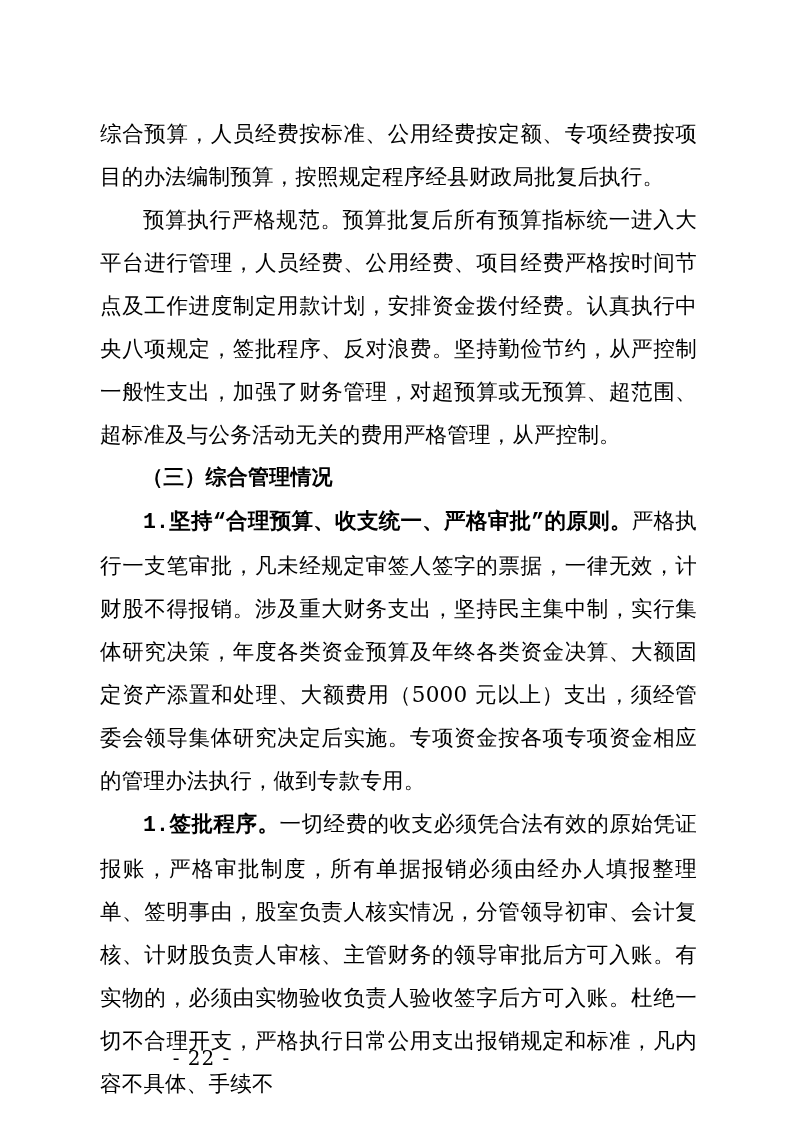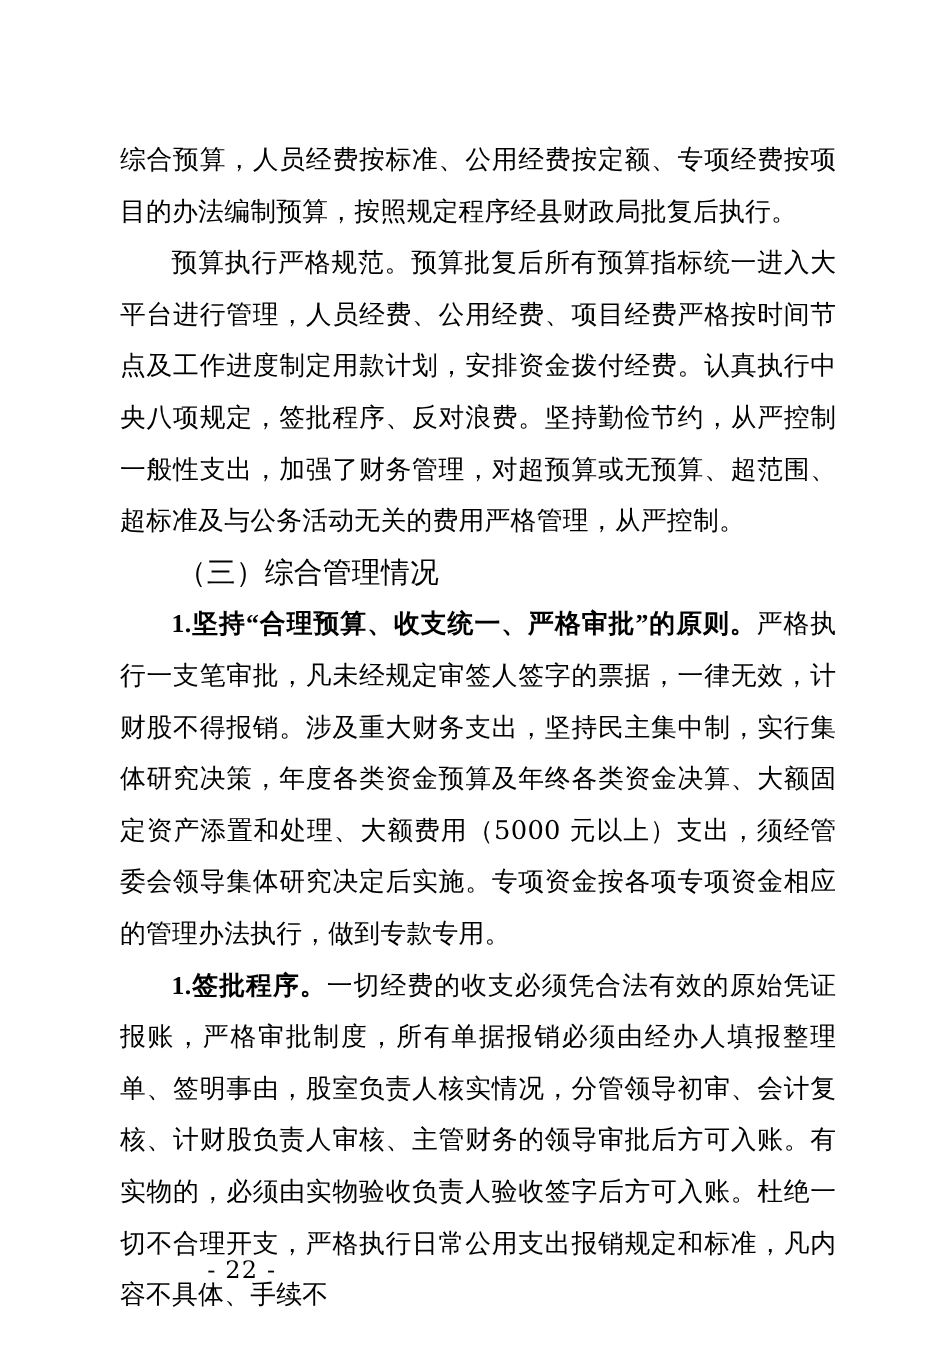--- a/index.html
+++ b/index.html
@@ -32,28 +32,28 @@
     letter-spacing: 0.2px;
   }
   p {
     margin: 0;
   }
   .indent {
     text-indent: 2em;
   }
   .heading {
     font-family: "DejaVu Sans", "Liberation Sans", sans-serif;
-    font-weight: normal;
-    font-size: 24px;
+    font-weight: bold;
+    font-size: 21px;
     line-height: 43px;
     text-indent: 2em;
     letter-spacing: 0.2px;
   }
   .sub-head {
-    font-family: Liberation Serif, serif;
+    font-family: Liberation Mono, monospace;
     font-weight: bold;
   }
   .page-number {
     position: absolute;
     left: 0;
     top: 1022px;
     width: 793px;
     text-align: center;
     font-size: 20px;
     font-family: "DejaVu Serif", "Liberation Serif", serif;

